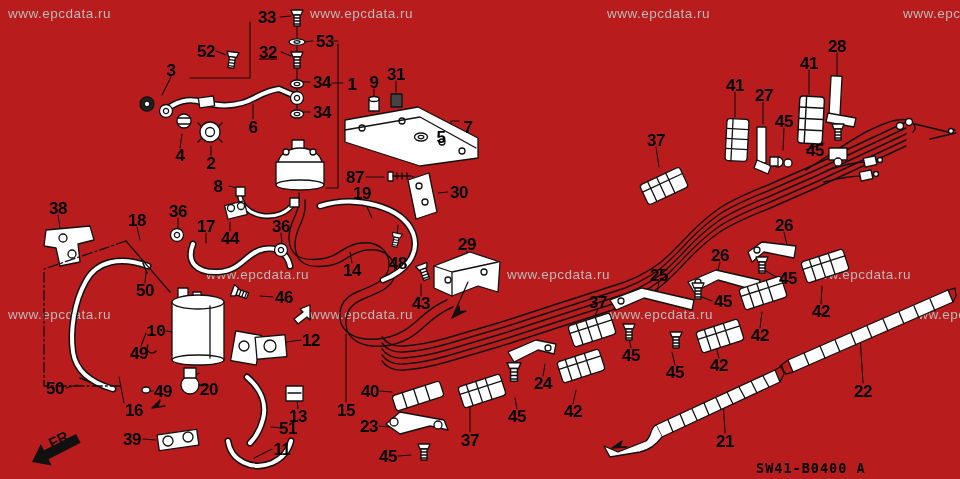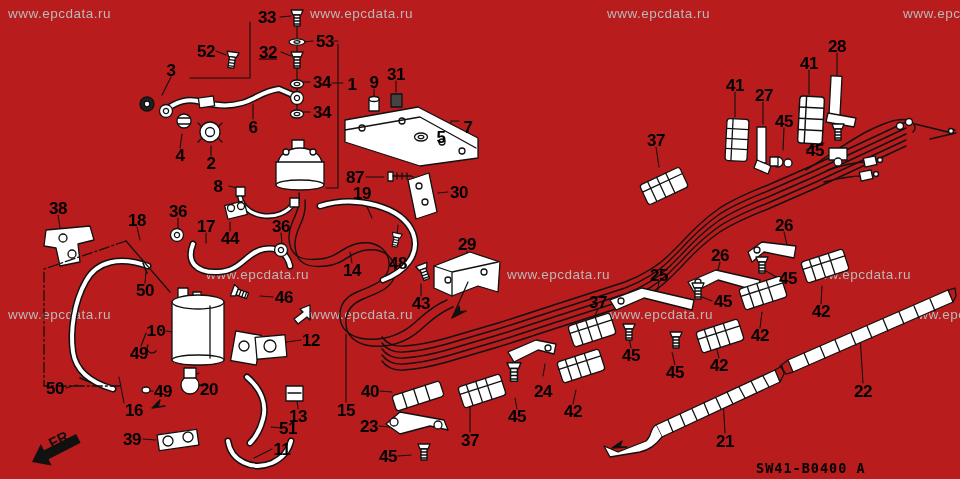--- a/index.html
+++ b/index.html
@@ -364,21 +364,21 @@
       <div class="plabel" style="left: 723px; top: 301px;">45</div>
       <div class="plabel" style="left: 821px; top: 311px;">42</div>
       <div class="plabel" style="left: 156px; top: 331px; font-family: Liberation Mono, monospace;">10</div>
       <div class="plabel" style="left: 311px; top: 340px;">12</div>
       <div class="plabel" style="left: 760px; top: 335px;">42</div>
       <div class="plabel" style="left: 139px; top: 353px;">49</div>
       <div class="plabel" style="left: 631px; top: 355px;">45</div>
       <div class="plabel" style="left: 719px; top: 365px;">42</div>
       <div class="plabel" style="left: 209px; top: 365px; margin-top: 24px;">20</div>
       <div class="plabel" style="left: 675px; top: 372px;">45</div>
-      <div class="plabel" style="left: 543px; top: 383px; margin-top: 8px;">24</div>
+      <div class="plabel" style="left: 543px; top: 383px;">24</div>
       <div class="plabel" style="left: 55px; top: 388px;">50</div>
       <div class="plabel" style="left: 370px; top: 391px;">40</div>
       <div class="plabel" style="left: 163px; top: 391px;">49</div>
       <div class="plabel" style="left: 134px; top: 410px;">16</div>
       <div class="plabel" style="left: 346px; top: 410px;">15</div>
       <div class="plabel" style="left: 573px; top: 411px;">42</div>
       <div class="plabel" style="left: 369px; top: 426px;">23</div>
       <div class="plabel" style="left: 298px; top: 416px;">13</div>
       <div class="plabel" style="left: 517px; top: 416px;">45</div>
       <div class="plabel" style="left: 288px; top: 428px;">51</div>

